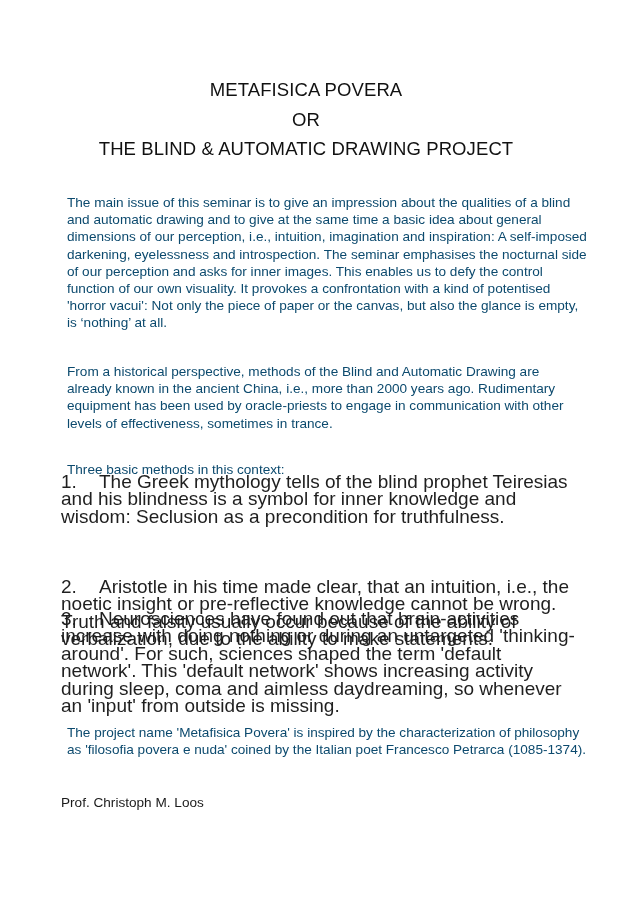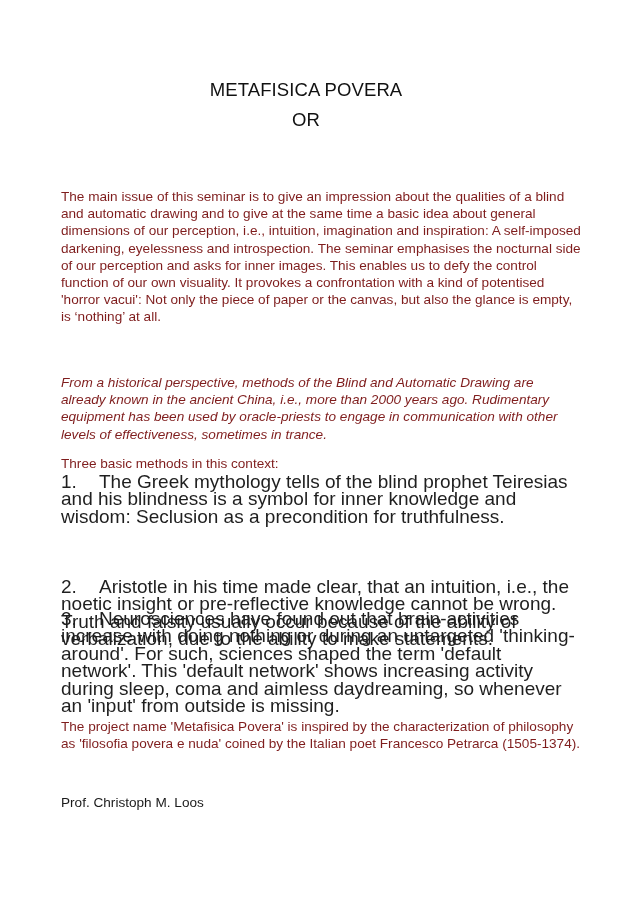--- a/index.html
+++ b/index.html
@@ -34,25 +34,25 @@
     }
     .t1 { top: 79px; }
     .t2 { top: 109px; text-align: center; }
     .t3 { top: 138px; }
     .para {
       position: absolute;
       left: 61px;
       width: 520px;
       font-size: 13.6px;
       line-height: 17.2px;
-      color: #7f1d1d;
-      margin: 0;
+      color: #0c4a6e;
+      margin: 6px;
     }
     .p1 { top: 188px; }
-    .p2 { top: 374px; font-style: italic; }
+    .p2 { top: 357px; }
     .p3 { top: 455px; }
     .list-item {
       position: absolute;
       left: 61px;
       width: 520px;
       font-size: 19px;
       line-height: 17.4px;
       color: #1f1f1f;
       margin: 0;
     }
@@ -74,30 +74,31 @@
       color: #1a1a1a;
     }
   </style>
 </head>
 <body>
 
 <div class="page">
 
   <div class="title-line t1">METAFISICA POVERA</div>
   <div class="title-line t2">OR</div>
+  <div class="title-line t3">THE BLIND &amp; AUTOMATIC DRAWING PROJECT</div>
 
   <p class="para p1">The main issue of this seminar is to give an impression about the qualities of a blind and automatic drawing and to give at the same time a basic idea about general dimensions of our perception, i.e., intuition, imagination and inspiration: A self-imposed darkening, eyelessness and introspection. The seminar emphasises the nocturnal side of our perception and asks for inner images. This enables us to defy the control function of our own visuality. It provokes a confrontation with a kind of potentised 'horror vacui': Not only the piece of paper or the canvas, but also the glance is empty, is ‘nothing’ at all.</p>
 
   <p class="para p2">From a historical perspective, methods of the Blind and Automatic Drawing are already known in the ancient China, i.e., more than 2000 years ago. Rudimentary equipment has been used by oracle-priests to engage in communication with other levels of effectiveness, sometimes in trance.</p>
 
   <p class="para p3">Three basic methods in this context:</p>
 
   <p class="list-item li1"><span class="num">1.</span><span>The Greek mythology tells of the blind prophet Teiresias and his blindness is a symbol for inner knowledge and wisdom: Seclusion as a precondition for truthfulness.</span></p>
 
   <p class="list-item li2"><span class="num">2.</span><span>Aristotle in his time made clear, that an intuition, i.e., the noetic insight or pre-reflective knowledge cannot be wrong. Truth and falsity usually occur because of the ability of verbalization, due to the ability to make statements.</span></p>
 
   <p class="list-item li3"><span class="num">3.</span><span>Neurosciences have found out that brain-activities increase with doing nothing or during an untargeted 'thinking-around'. For such, sciences shaped the term 'default network'. This 'default network' shows increasing activity during sleep, coma and aimless daydreaming, so whenever an 'input' from outside is missing.</span></p>
 
-  <p class="para p4">The project name 'Metafisica Povera' is inspired by the characterization of philosophy as 'filosofia povera e nuda' coined by the Italian poet Francesco Petrarca (1505-1374).</p>
+  <p class="para p4">The project name 'Metafisica Povera' is inspired by the characterization of philosophy as 'filosofia povera e nuda' coined by the Italian poet Francesco Petrarca (1085-1374).</p>
 
   <div class="author">Prof. Christoph M. Loos</div>
 
 </div>
 
 </body></html>

